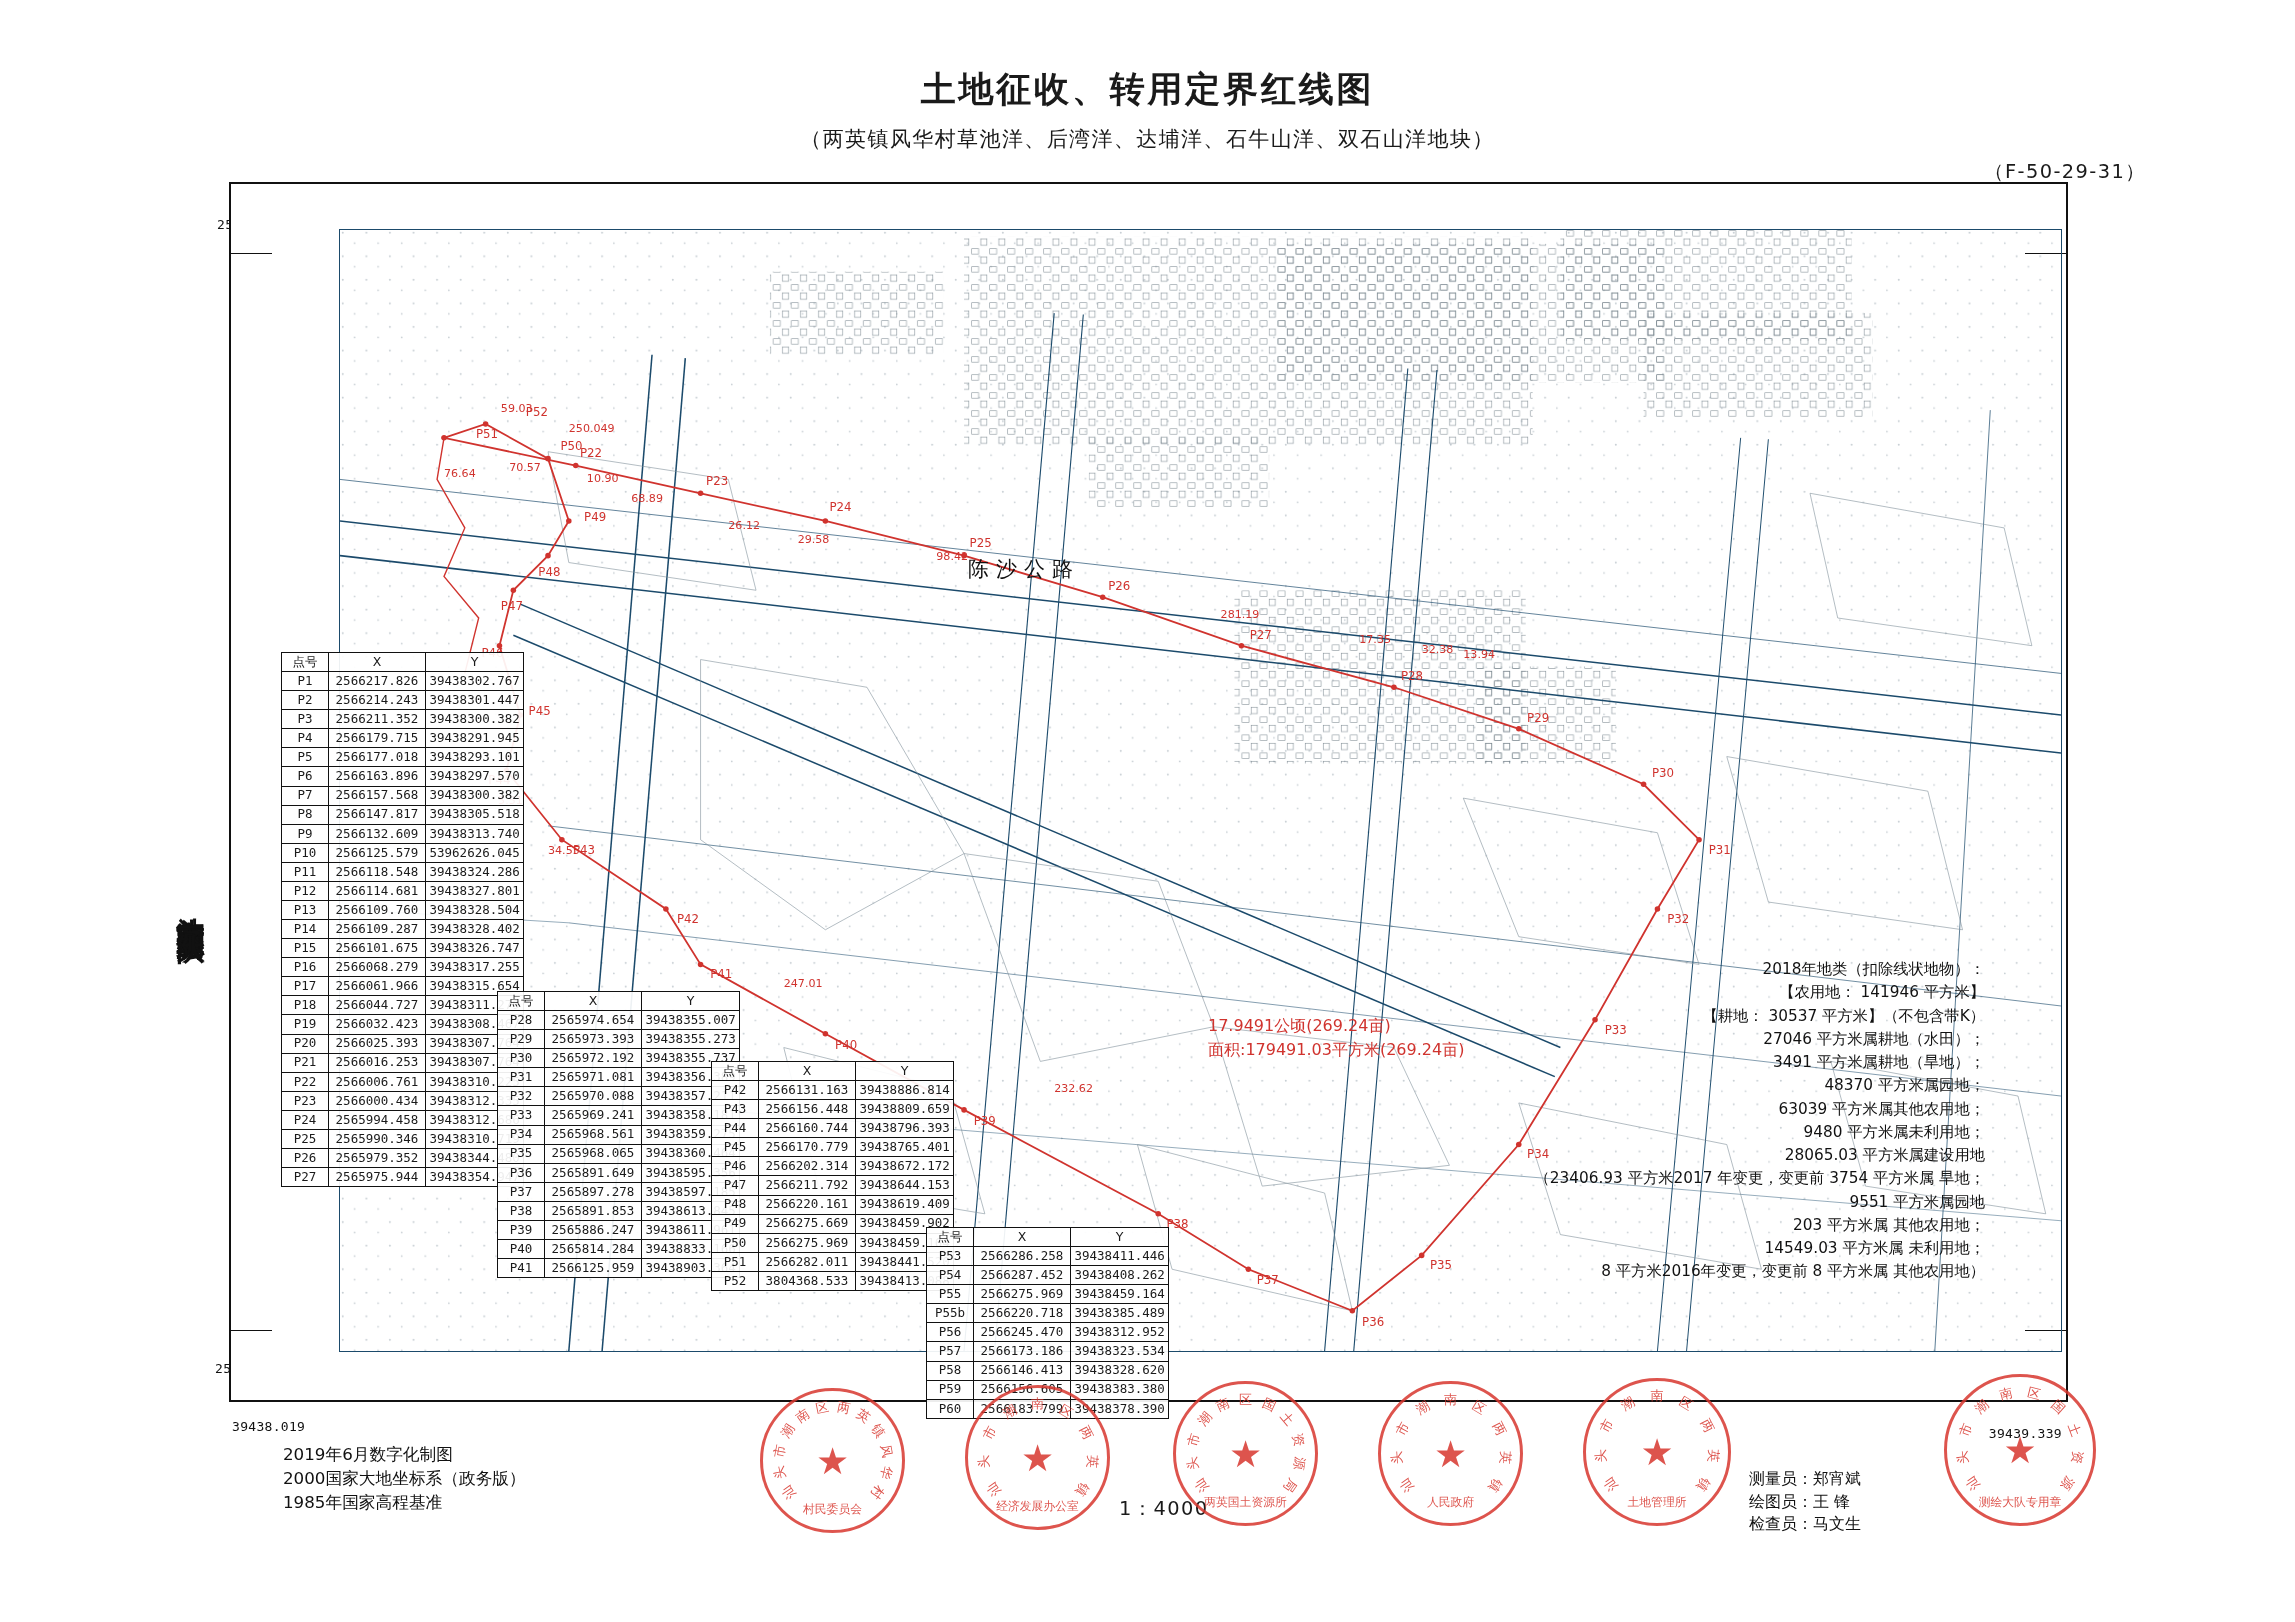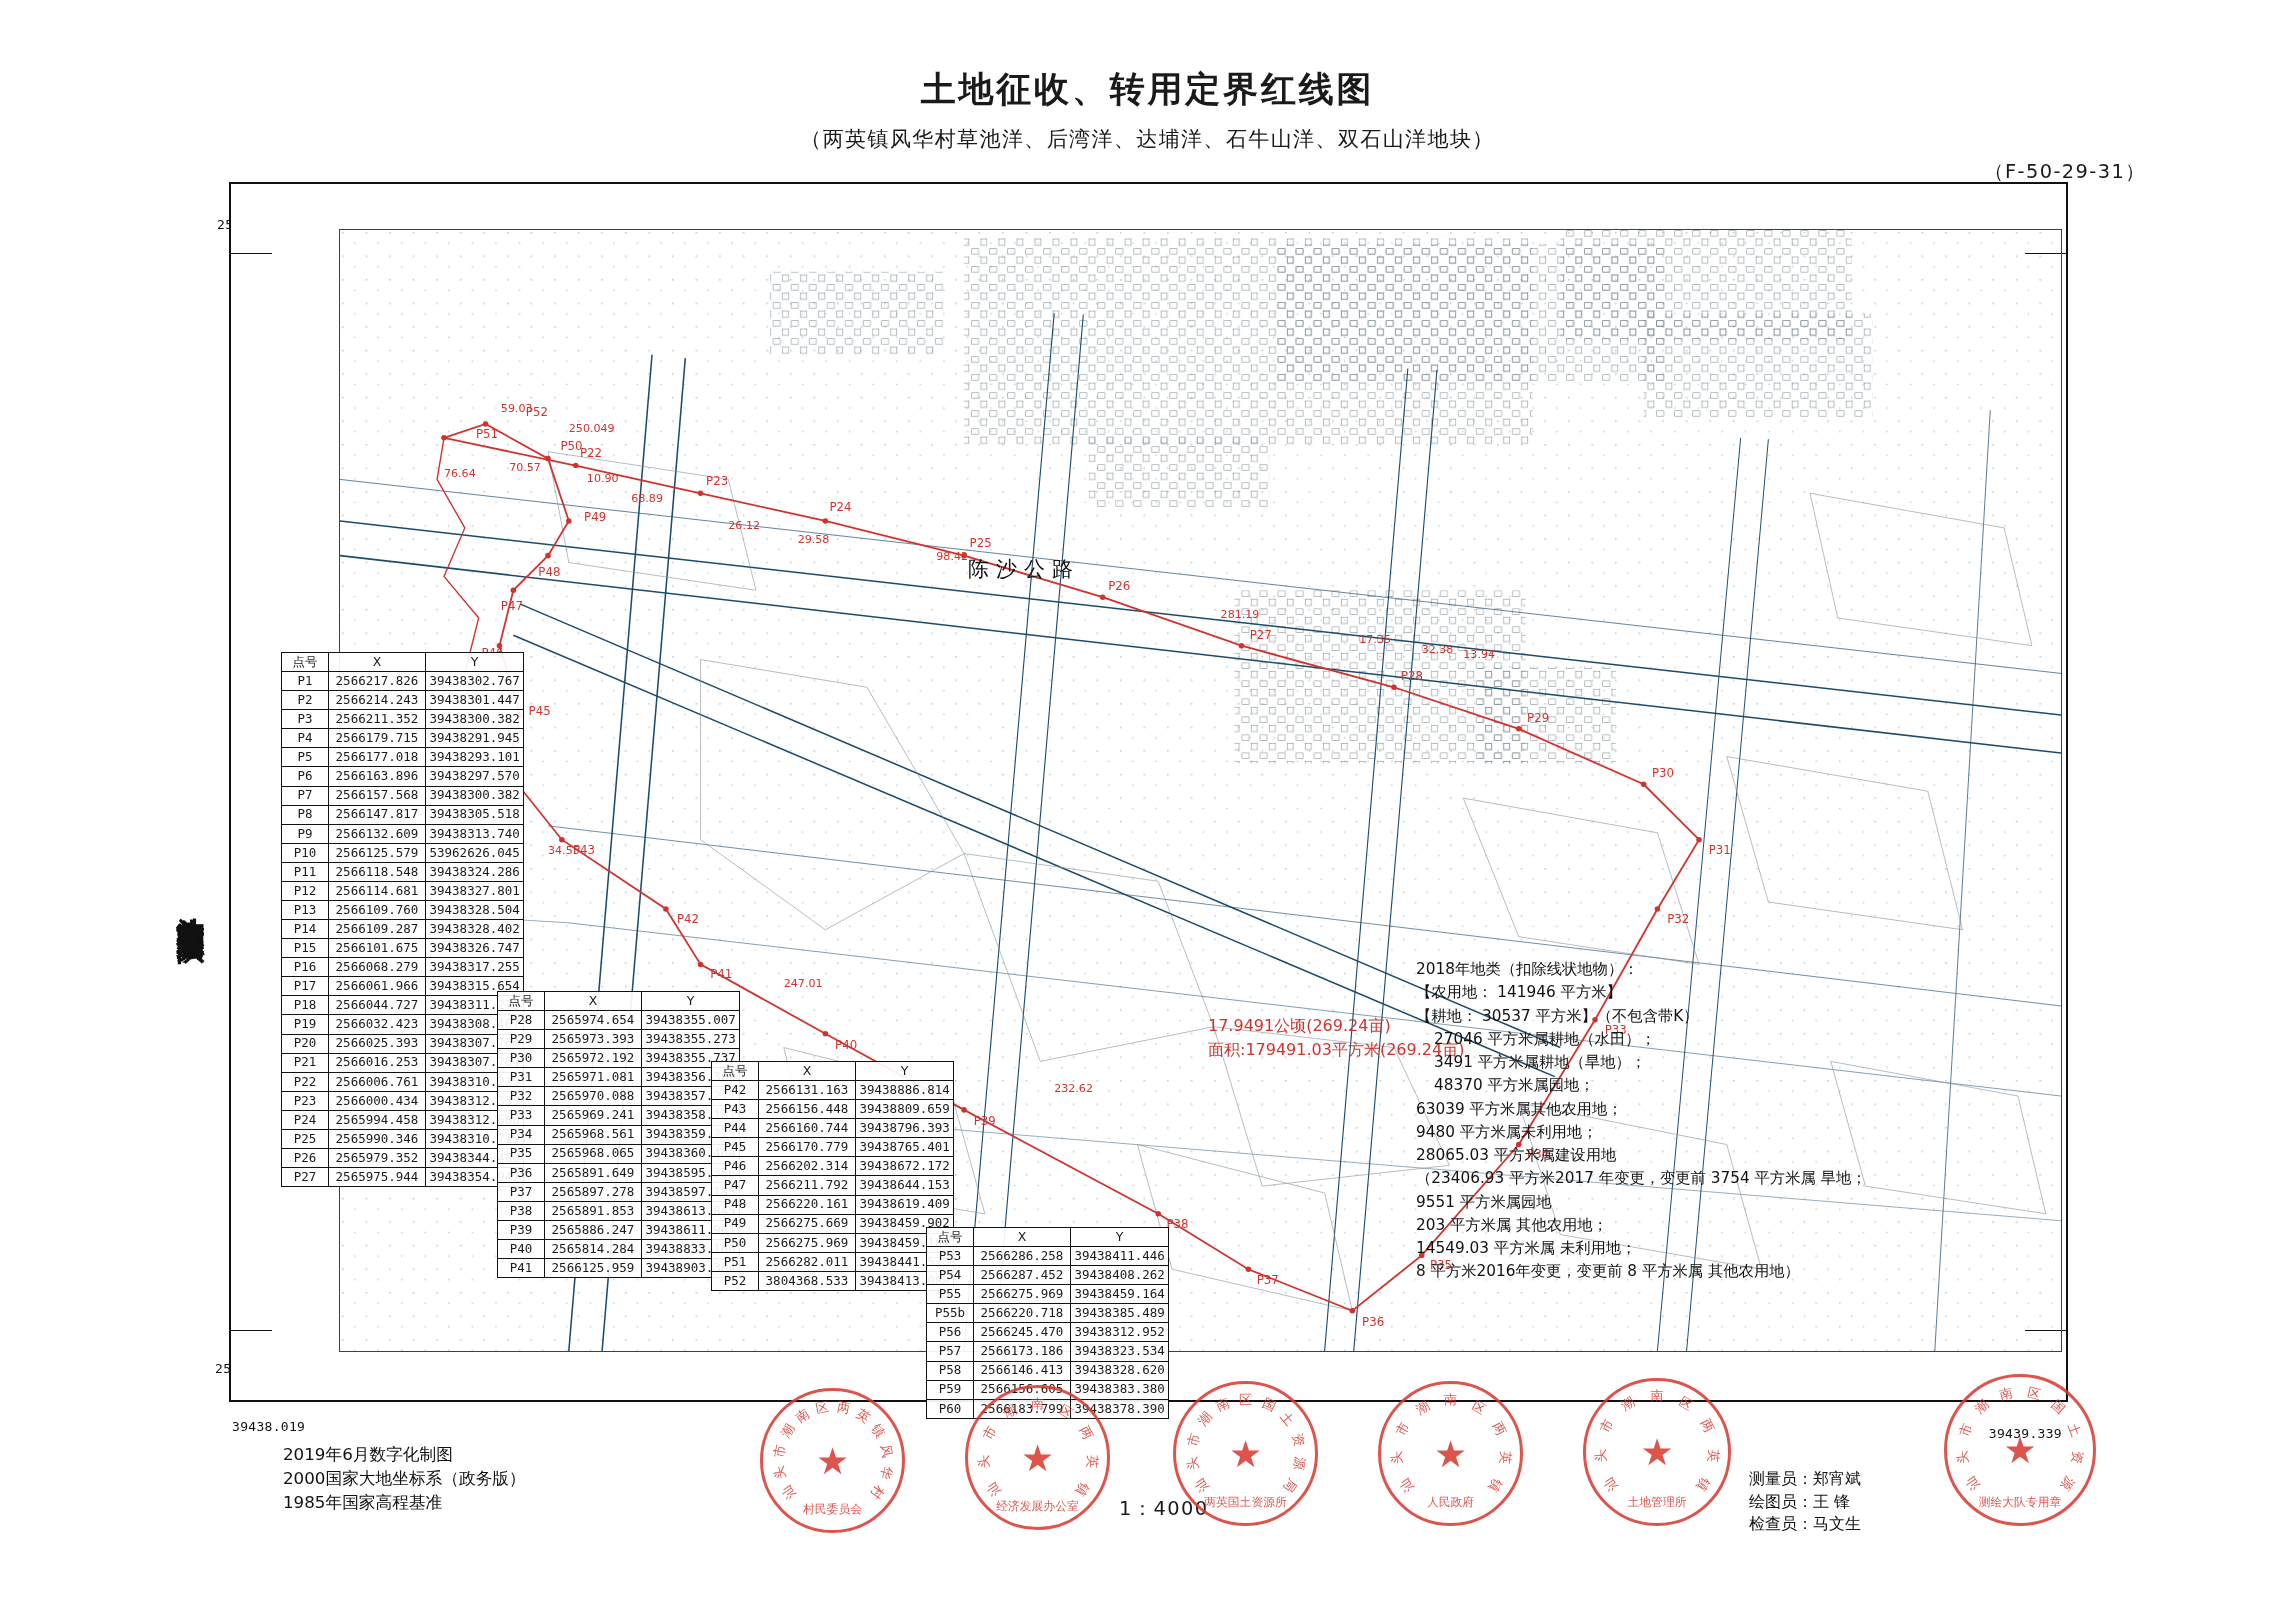--- a/index.html
+++ b/index.html
@@ -41,21 +41,21 @@
   table.coord td.pid{width:39px;}
   table.coord td.v{width:89px;}
 
   #tbl1{left:281px;top:652px;}
   #tbl2{left:497px;top:991px;}
   #tbl3{left:711px;top:1061px;}
   #tbl4{left:926px;top:1227px;}
 
   
   .landnote{position:absolute;left:1416px;top:958px;width:569px;font-size:15.3px;line-height:1.52;color:#111;font-family:"DejaVu Sans","Liberation Sans",sans-serif;}
-  .landnote div{white-space:nowrap;}
+  .landnote div{white-space:nowrap;text-align:right;}
   .landnote .ind1{padding-left:18px;}
 
   
   .unit{position:absolute;left:161px;top:895px;width:44px;font-size:28px;line-height:1.08;letter-spacing:1.4px;writing-mode:vertical-rl;text-orientation:upright;font-family:"DejaVu Sans","Liberation Sans",sans-serif;font-weight:bold;color:#111;}
 
   
   .bottomnotes{position:absolute;left:283px;top:1442px;font-size:16.7px;line-height:1.45;font-family:"DejaVu Sans","Liberation Sans",sans-serif;color:#111;}
   .scale{position:absolute;left:1119px;top:1495px;font-size:19.4px;font-family:"DejaVu Sans","Liberation Sans",sans-serif;letter-spacing:1.4px;}
   .signblock{position:absolute;left:1749px;top:1468px;font-size:16px;line-height:1.42;font-family:"DejaVu Sans","Liberation Sans",sans-serif;color:#111;}
 

